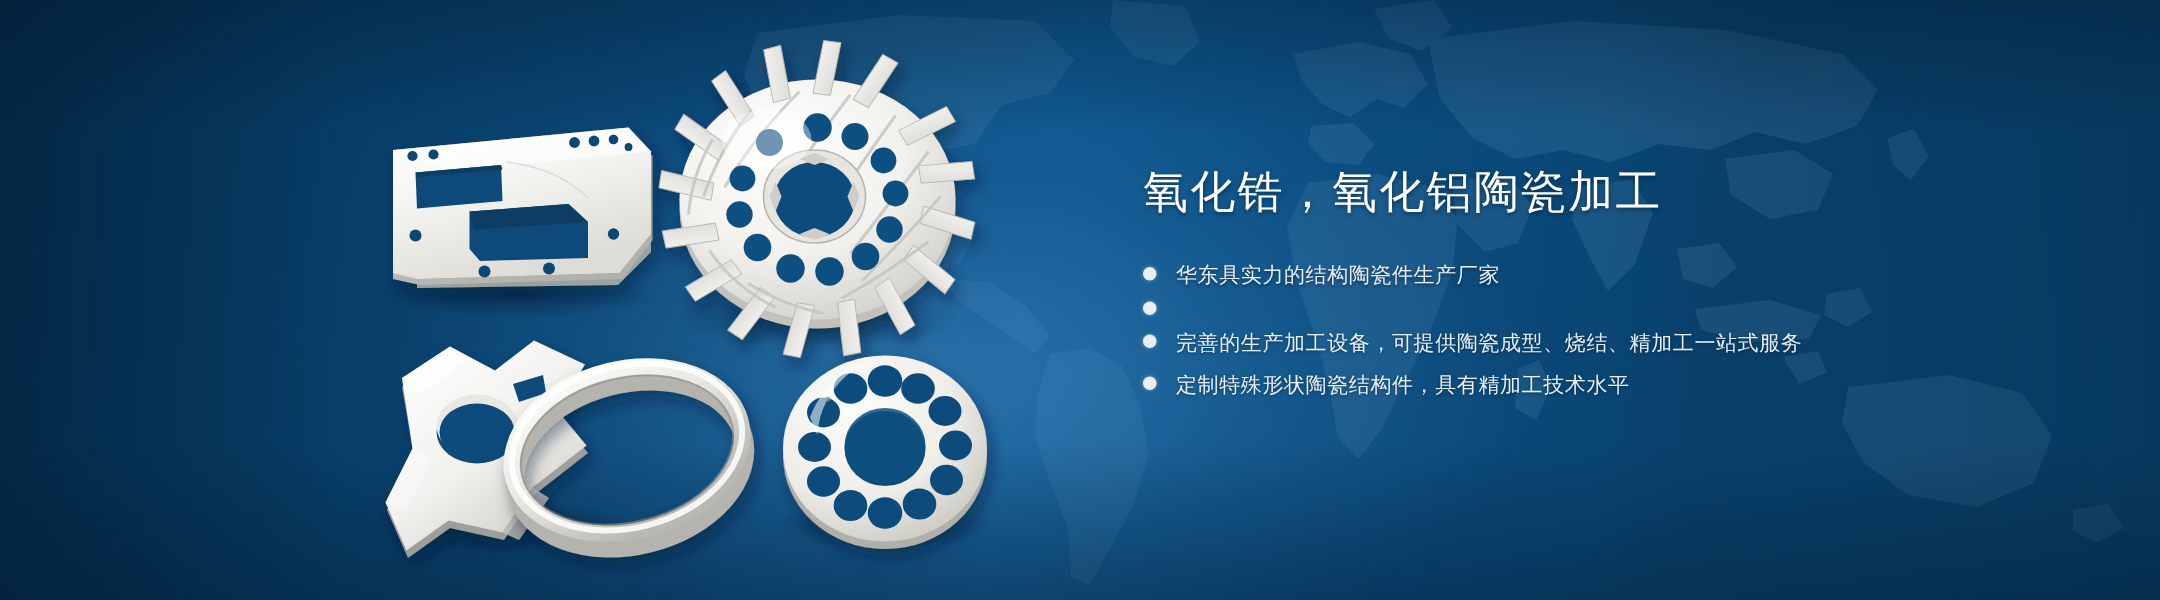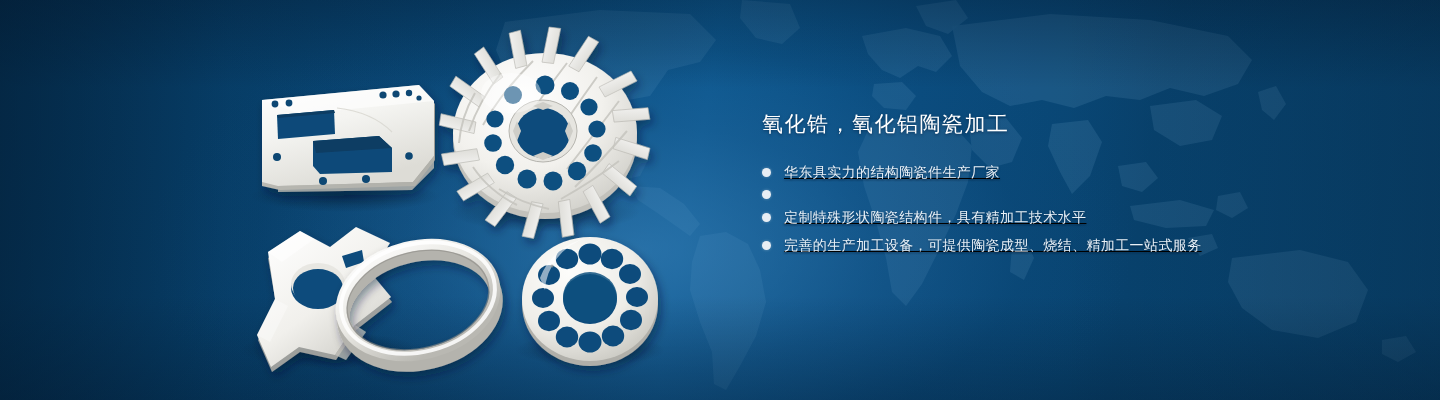--- a/index.html
+++ b/index.html
@@ -51,30 +51,30 @@
   }
   .parts svg{position:absolute;left:0;top:0;width:720px;height:400px;}
 
   
   .copy{
     position:absolute;left:762px;top:112px;width:620px;
   }
   .headline{
     margin:0;
     color:#ffffff;
-    font-size:21px;
+    font-size:30px;
     font-weight:400;
     letter-spacing:1.5px;
     line-height:1.15;
     text-shadow:0 1px 3px rgba(0,20,45,.55);
     white-space:nowrap;
   }
   .bullets{
     list-style:none;
-    margin:26px 0 0 0;padding:0;text-decoration:underline;
+    margin:26px 0 0 0;padding:0;
   }
   .bullets li{
     display:flex;align-items:center;
     margin:0 0 8px 0;
     color:#e9f1f8;
     font-size:14px;
     letter-spacing:.4px;
     line-height:20px;
     text-shadow:0 1px 2px rgba(0,18,40,.5);
     white-space:nowrap;
@@ -382,22 +382,22 @@
     <ul class="bullets">
       <li>
         <span class="dot"></span>
         <span>华东具实力的结构陶瓷件生产厂家</span>
       </li>
       <li>
         <span class="dot"></span>
       </li>
       <li>
         <span class="dot"></span>
-        <span>定制特殊形状陶瓷结构件，具有精加工技术水平</span>
+        <span>完善的生产加工设备，可提供陶瓷成型、烧结、精加工一站式服务</span>
       </li>
       <li>
         <span class="dot"></span>
-        <span>完善的生产加工设备，可提供陶瓷成型、烧结、精加工一站式服务</span>
+        <span>定制特殊形状陶瓷结构件，具有精加工技术水平</span>
       </li>
     </ul>
   </div>
 
 </div>
 
 </body></html>

